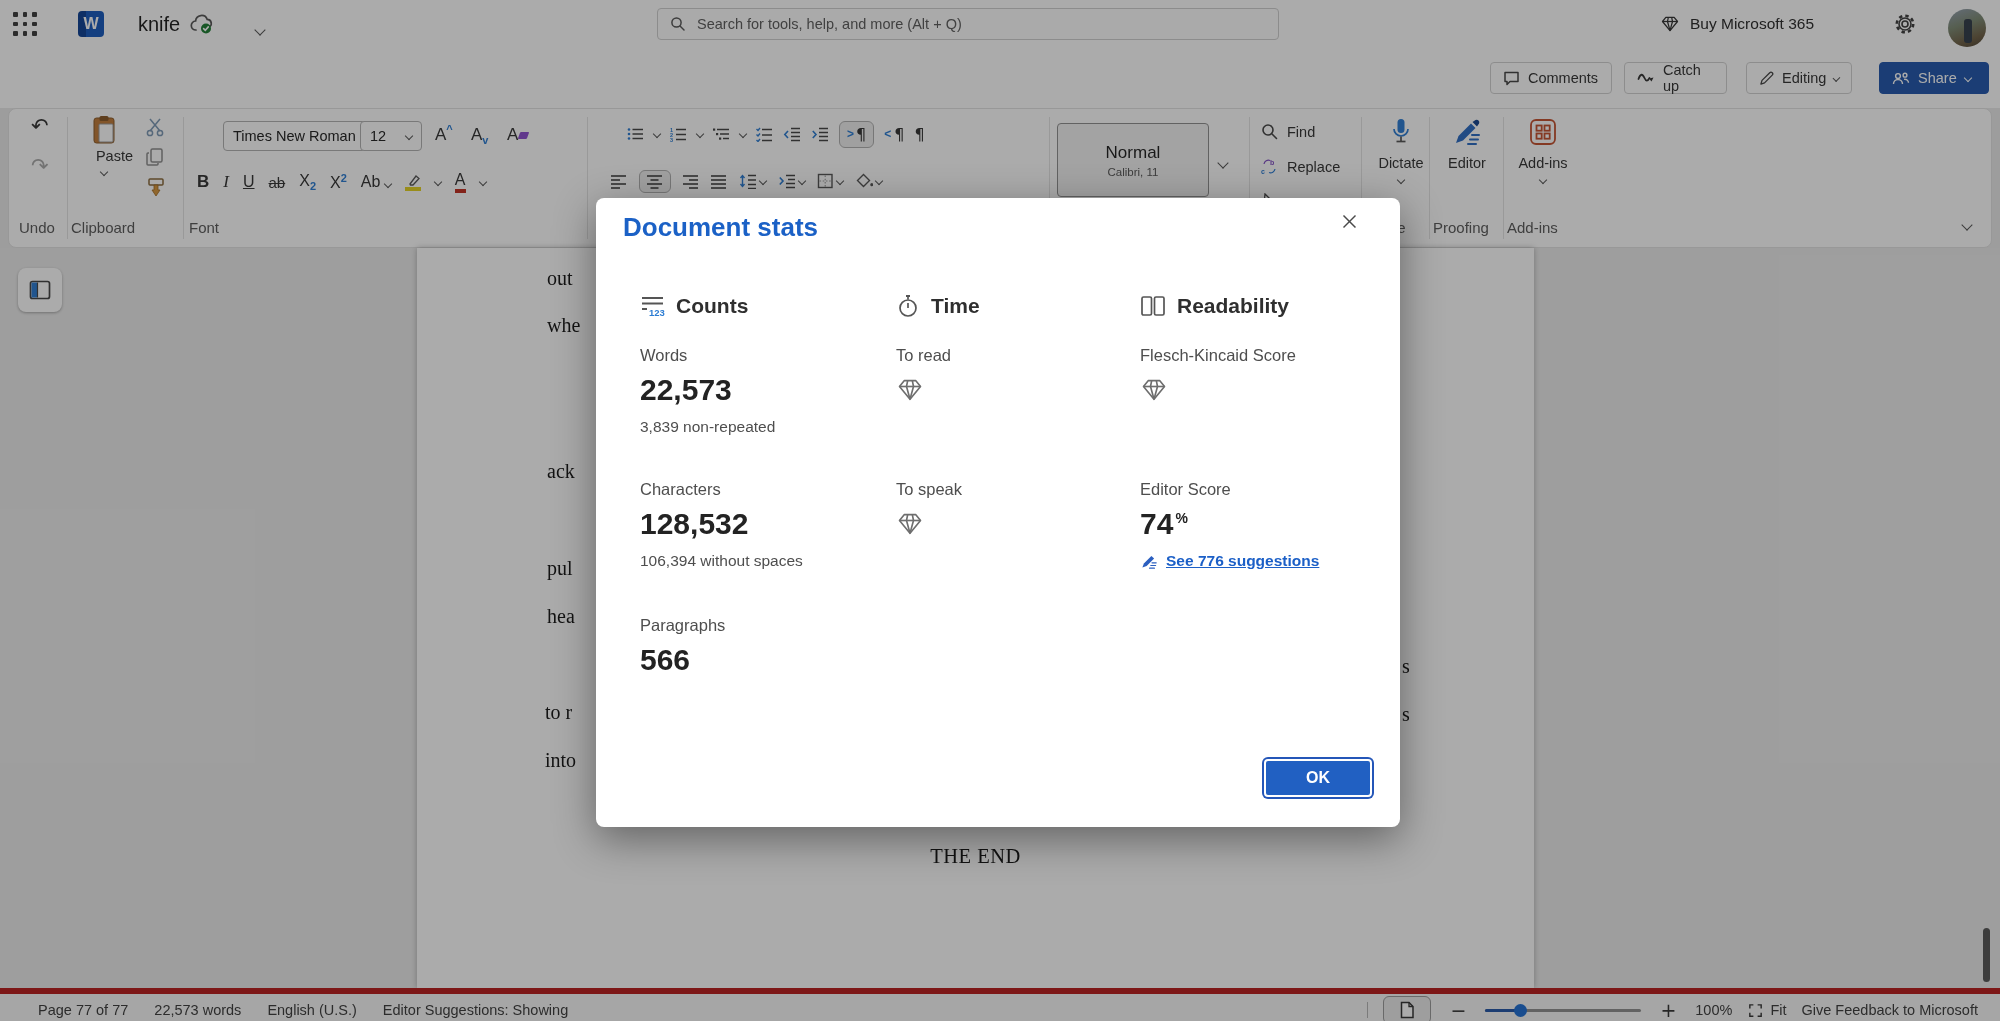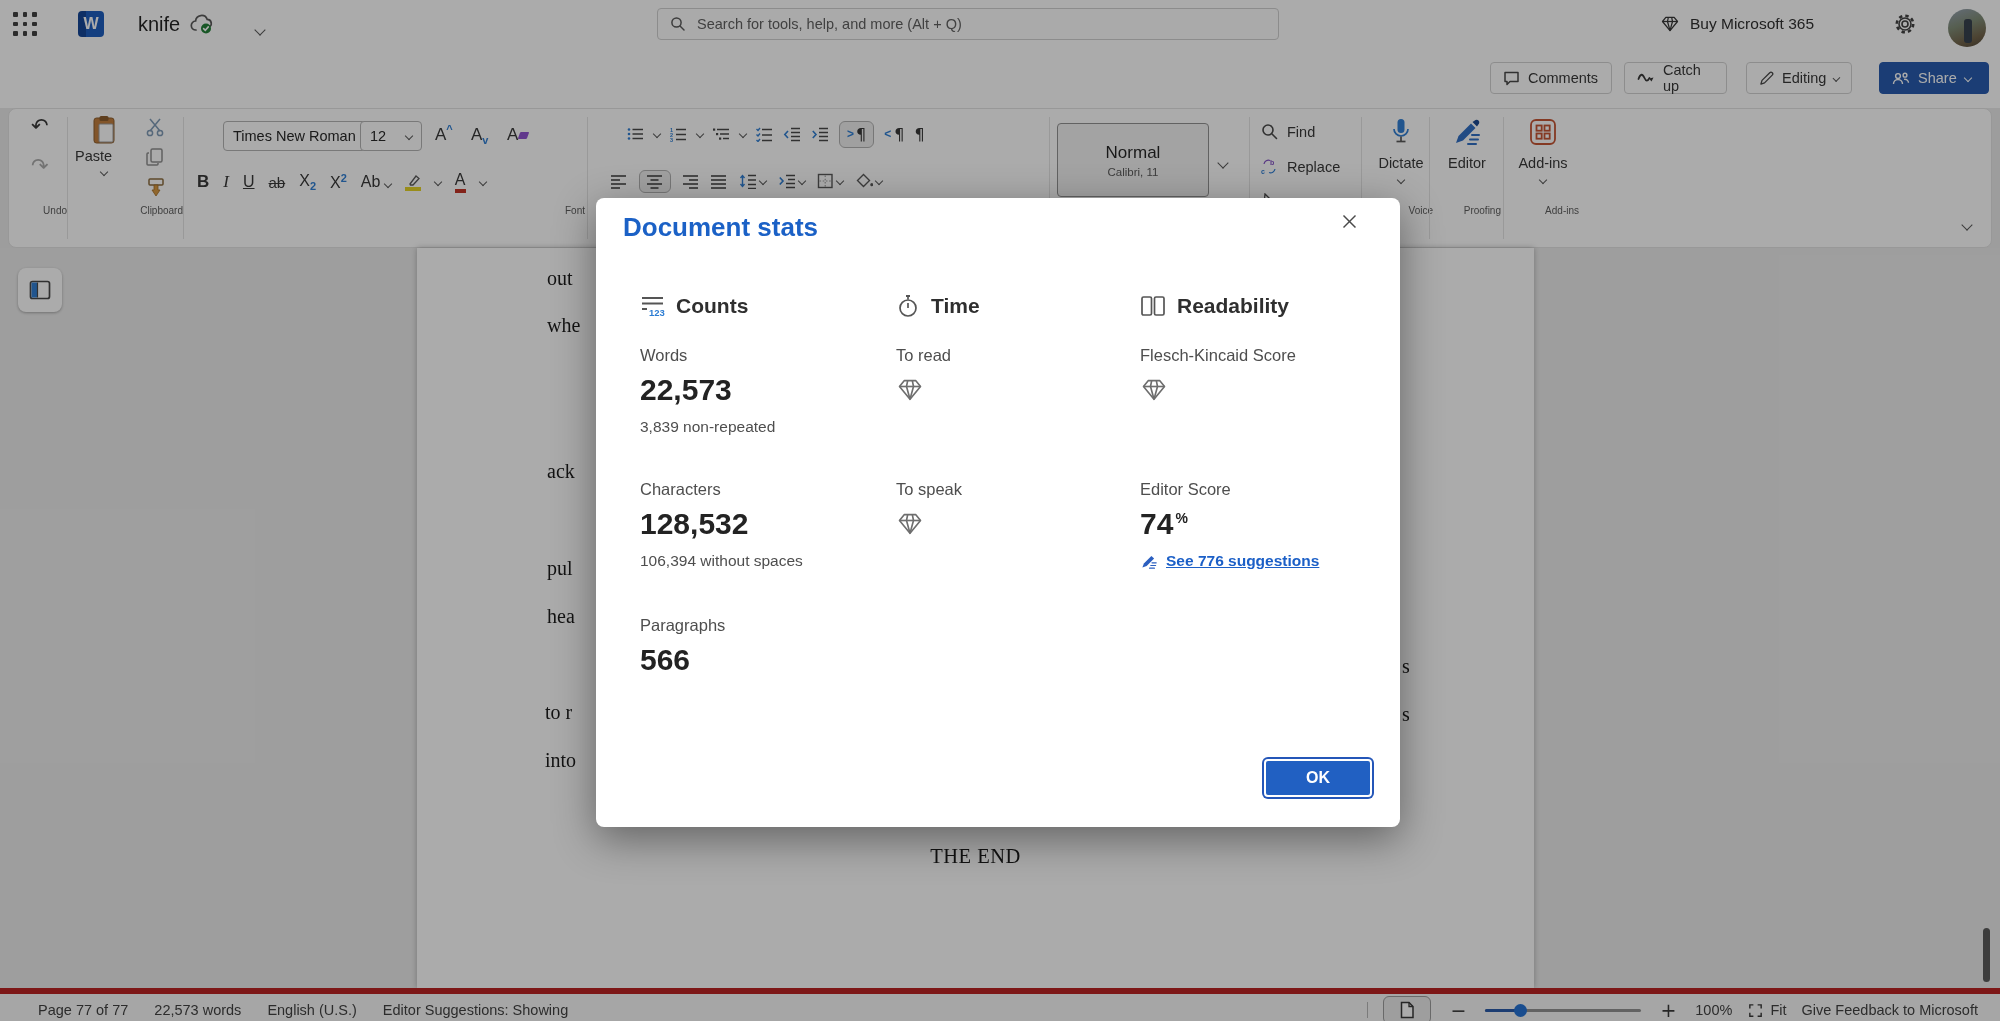--- a/index.html
+++ b/index.html
@@ -47,27 +47,27 @@
   #qa-catchup{left:1624px;width:103px;}
   #qa-editing{left:1746px;width:106px;}
   #qa-share{left:1879px;width:110px;background:#2257ac;border-color:#2257ac;color:#fff;}
   #qa-share .chev{border-color:#fff;}
 
   
   .ribbon{position:absolute;left:8px;top:108px;width:1984px;height:140px;background:#fff;
           border:1px solid #e2e2e2;border-radius:8px;box-sizing:border-box;}
   .vdiv{position:absolute;top:8px;height:122px;width:1px;background:#e3e3e3;}
   .rgroup{position:absolute;top:0;height:140px;}
-  .glabel{position:absolute;top:96px;left:0;width:100%;text-align:right;font-size:10px;color:#5a5a5a;white-space:nowrap;}
+  .glabel{position:absolute;top:110px;left:0;width:100%;text-align:left;font-size:15px;color:#5a5a5a;white-space:nowrap;}
   .gicon{font-size:21px;line-height:1;cursor:pointer;}
   .g-undo{left:10px;width:48px;}
   .undo{position:absolute;left:12px;top:6px;color:#333;}
   .redo{position:absolute;left:12px;top:46px;color:#a9a9a9;}
   .g-clip{left:62px;width:112px;}
-  .paste{position:absolute;left:4px;top:6px;width:58px;text-align:left;cursor:pointer;}
+  .paste{position:absolute;left:4px;top:6px;width:58px;text-align:right;cursor:pointer;}
   .paste svg{margin:0 auto;}
   .paste .txt{font-size:14.5px;color:#333;margin-top:3px;}
   .paste .pchev{display:flex;justify-content:center;margin-top:5px;}
   .minicol{position:absolute;left:74px;top:8px;display:flex;flex-direction:column;gap:10px;}
   .g-font{left:180px;width:396px;}
   .ddbox{position:absolute;top:12px;height:30px;border:1px solid #b3b3b3;border-radius:4px;background:#fff;
          display:flex;align-items:center;justify-content:space-between;padding:0 9px;font-size:14.5px;
          color:#222;box-sizing:border-box;cursor:pointer;}
   .fname{left:6px;width:158px;margin-left:28px;}
   .fsize{left:171px;width:62px;}

